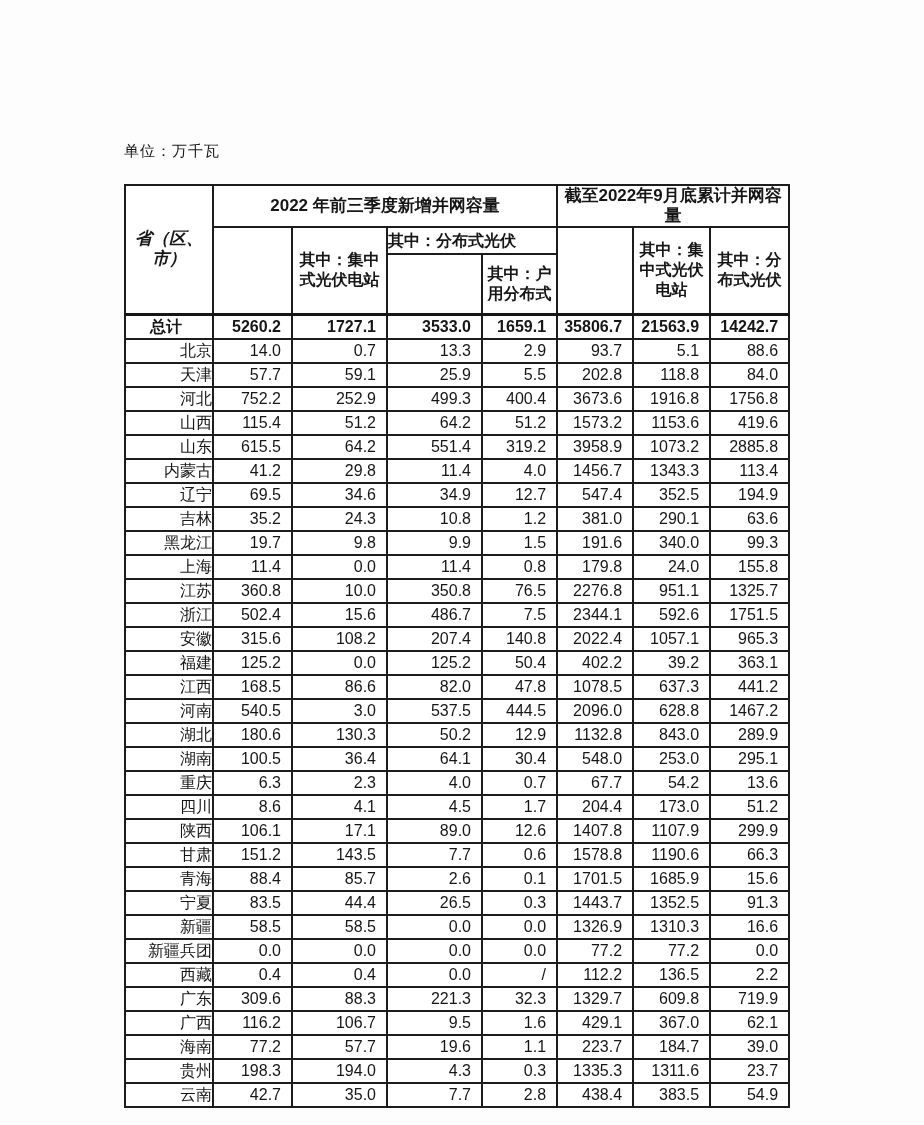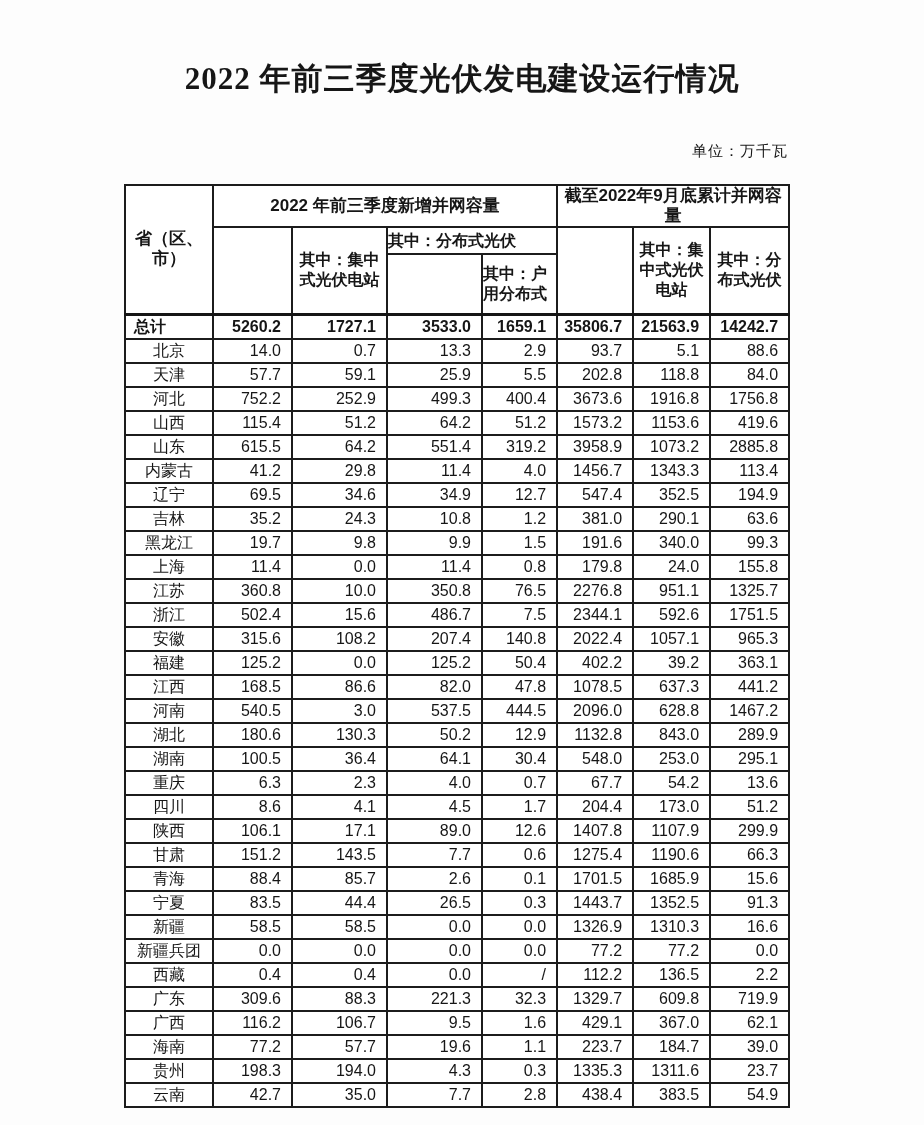--- a/index.html
+++ b/index.html
@@ -26,21 +26,21 @@
     font-size: 31px;
     font-weight: 700;
     letter-spacing: 1px;
     font-family: "Liberation Serif", "DejaVu Serif", serif;
   }
   .unit-label {
     position: absolute;
     top: 142px;
     left: 124px;
     width: 664px;
-    text-align: right;
+    text-align: left;
     font-size: 15px;
     font-family: Liberation Serif, serif;
     letter-spacing: 1px;
   }
   table.pv-table {
     position: absolute;
     top: 184px;
     left: 124px;
     width: 664px;
     border-collapse: collapse;
@@ -50,50 +50,49 @@
   table.pv-table, table.pv-table th, table.pv-table td {
     border: 2px solid #1c1c1c;
   }
   table.pv-table th {
     font-weight: 700;
     vertical-align: middle;
     padding: 0;
     line-height: 20px;
   }
   th.group { font-size: 17px; border-bottom: none; padding: 0 10px; }
-  th.province-h { font-size: 17px; padding: 0 6px; }
+  th.province-h { font-size: 17px; padding: 0 6px; font-style: italic; }
   th.sub { font-size: 16px; }
   th.blank-top { border-top: none; }
   th.sub-c-new { padding: 0 10px; }
   th.sub-d-new { border-bottom: none; text-align: left; padding: 0 4px 0 8px; }
-  th.sub-hh   { text-align: left; padding: 0 16px 0 8px; line-height: 19px; }
+  th.sub-hh   { text-align: center; padding: 0 16px 0 8px; line-height: 19px; }
   th.sub-c-cum { padding: 0 10px; line-height: 19px; }
   th.sub-d-cum { padding: 0 12px; line-height: 19px; }
   tr.hr1 { height: 42px; }
   tr.hr2 { height: 27px; }
   tr.hr3 { height: 60px; }
   tbody td {
     height: 22px;
     line-height: 22px;
     font-size: 16px;
     padding: 0;
     white-space: nowrap;
     overflow: hidden;
   }
-  td.province { text-align: center; }
+  td.province { text-align: right; }
   td.num { text-align: right; padding-right: 10px; }
   tr.total-row td { border-top: 3px solid #151515; font-weight: 700; }
-  tr.total-row td.province { text-align: left; padding-left: 8px; }
+  tr.total-row td.province { text-align: left; padding-left: 24px; }
 </style>
 </head>
 <body>
 
 <div class="page">
 
-  <h1 class="doc-title">2022 年前三季度光伏发电建设运行情况</h1>
 
   <div class="unit-label">单位：万千瓦</div>
 
   <table class="pv-table">
     <colgroup>
       <col style="width:88px">
       <col style="width:79px">
       <col style="width:95px">
       <col style="width:95px">
       <col style="width:75px">
@@ -340,21 +339,21 @@
           <td class="num">1407.8</td>
           <td class="num">1107.9</td>
           <td class="num">299.9</td>
         </tr>
         <tr>
           <td class="province">甘肃</td>
           <td class="num">151.2</td>
           <td class="num">143.5</td>
           <td class="num">7.7</td>
           <td class="num">0.6</td>
-          <td class="num">1275.4</td>
+          <td class="num">1578.8</td>
           <td class="num">1190.6</td>
           <td class="num">66.3</td>
         </tr>
         <tr>
           <td class="province">青海</td>
           <td class="num">88.4</td>
           <td class="num">85.7</td>
           <td class="num">2.6</td>
           <td class="num">0.1</td>
           <td class="num">1701.5</td>

